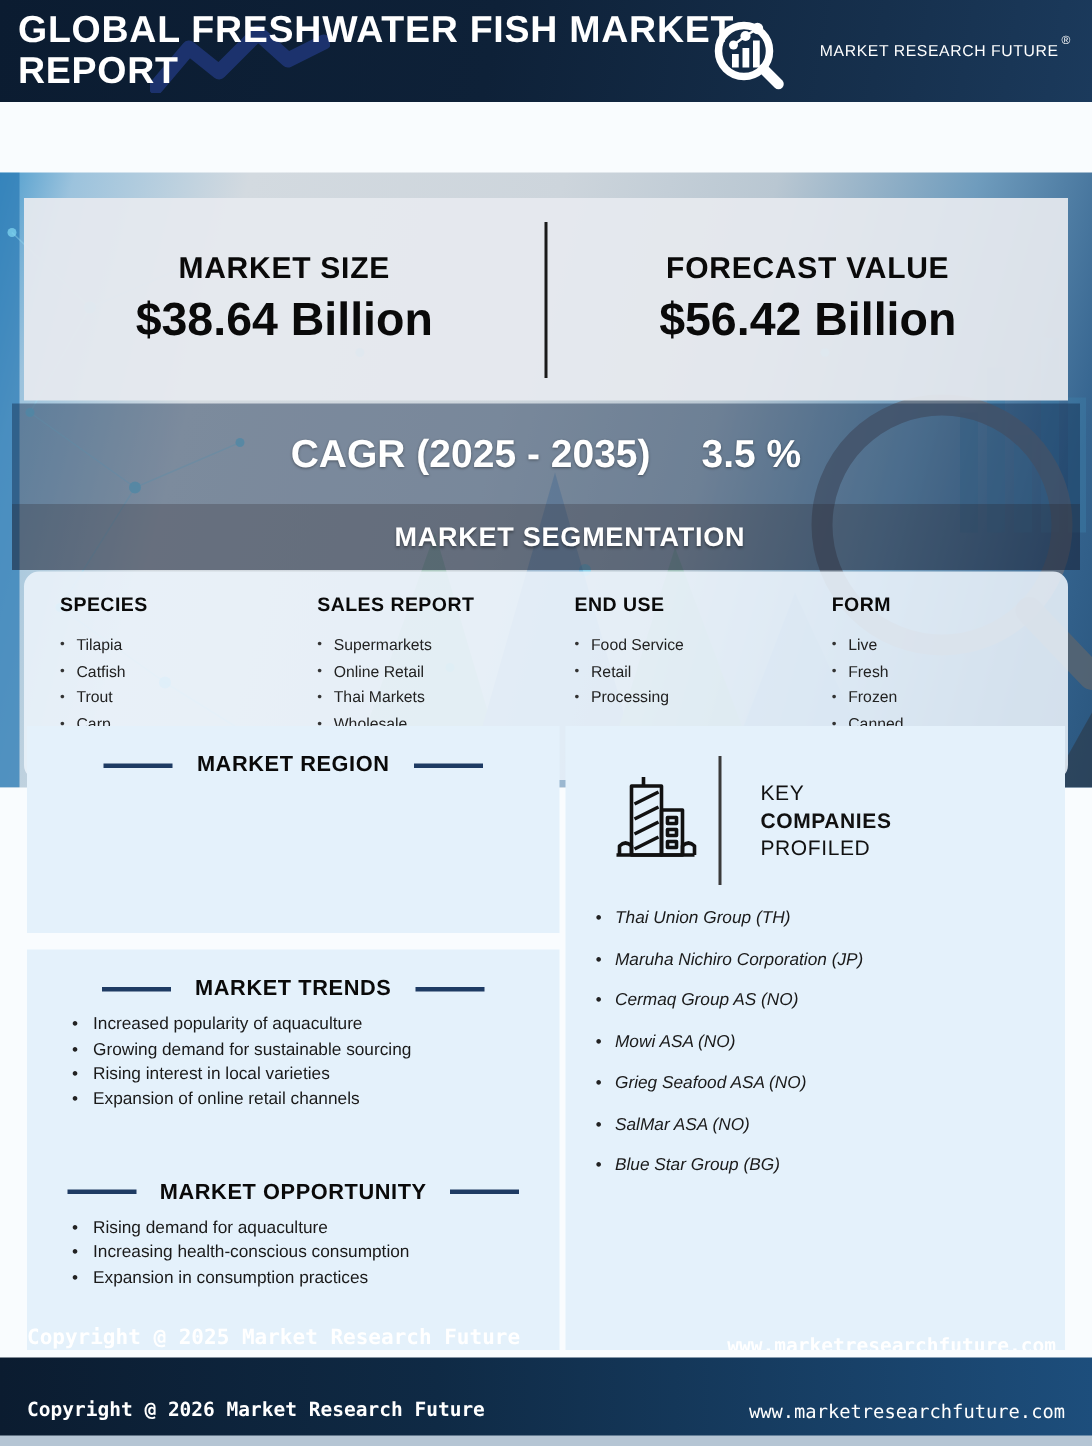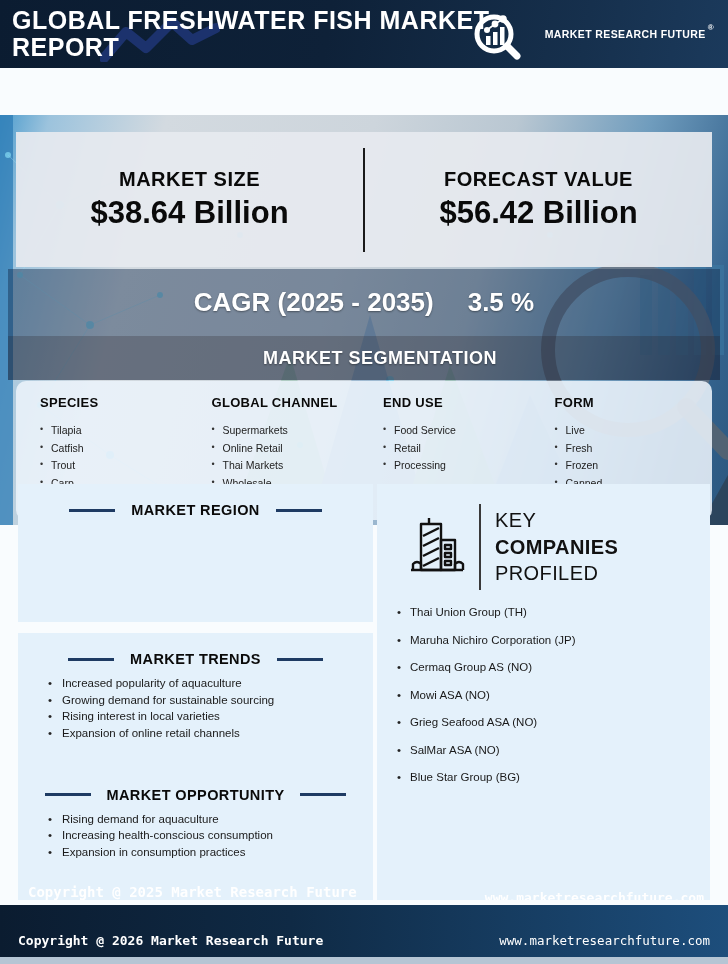--- a/index.html
+++ b/index.html
@@ -11,21 +11,21 @@
   body{font-family:"Liberation Sans",sans-serif;background:#fff;}
   .poster{position:relative;width:728px;height:964px;background:var(--page-bg);overflow:hidden;}
 
   
   .header{position:absolute;left:0;top:0;width:728px;height:68px;
     background:linear-gradient(100deg,#0b1c31 0%,#0e2138 45%,#16304d 80%,#1b3a5c 100%);overflow:hidden;}
   .header-title{position:absolute;left:12px;top:7px;color:#fff;font-weight:bold;
     font-size:25px;line-height:1.08;letter-spacing:.5px;z-index:2;}
   .zigzag{position:absolute;left:100px;top:16px;z-index:1;opacity:.9;}
   .logo{position:absolute;right:14px;top:8px;display:flex;align-items:center;gap:7px;z-index:2;}
-  .logo-text{color:#fff;font-weight:bold;font-size:10.5px;letter-spacing:.4px;position:relative;margin-left:16px;}
+  .logo-text{color:#fff;font-weight:normal;font-size:10.5px;letter-spacing:.4px;position:relative;margin-left:16px;}
   .logo-reg{color:#fff;font-size:8px;position:relative;top:-8px;margin-left:2px;}
 
   
   .photo{position:absolute;left:0;top:68px;width:728px;height:410px;
     background:linear-gradient(105deg,#4c9ccd 0%,#9cc3dd 6%,#d3dae0 20%,#cdd5dc 45%,#b9c7d2 62%,#6f9cbd 78%,#35648f 92%,#2a567e 100%);margin-top:47px;}
   .photo svg{position:absolute;left:0;top:0;}
 
   .stat-card{position:absolute;left:16px;top:17px;width:696px;height:135px;
     background:rgba(230,234,239,.93);display:flex;align-items:center;}
   .stat-col{flex:1;text-align:center;color:#0a0a0a;}
@@ -58,28 +58,28 @@
   .sec-title-row{display:flex;align-items:center;justify-content:center;gap:16px;margin-top:18px;}
   .sec-line{width:46px;height:3px;background:var(--line-navy);}
   .sec-title{font-size:14.5px;font-weight:bold;color:#0a0a0a;letter-spacing:.4px;}
 
   ul.points{list-style:none;margin:10px 0 0 30px;}
   ul.points li{position:relative;padding-left:14px;font-size:11.5px;color:#1a1a1a;margin-bottom:4.5px;}
   ul.points li::before{content:"•";position:absolute;left:0;top:0;color:#222;}
 
   .companies-head{display:flex;align-items:center;gap:14px;padding:20px 0 0 32px;}
   .companies-vline{width:2px;height:86px;background:#3a3a3a;}
-  .companies-title{font-size:20px;color:#111;line-height:1.32;letter-spacing:.4px;}
+  .companies-title{font-size:14px;color:#111;line-height:1.32;letter-spacing:.4px;margin-left:12px;}
   .companies-title .t2{font-weight:bold;}
   ul.companies{list-style:none;margin:16px 0 0 20px;}
-  ul.companies li{position:relative;padding-left:13px;font-size:11.5px;color:#1a1a1a;margin-bottom:15.5px;}
+  ul.companies li{position:relative;padding-left:13px;font-size:11.5px;color:#1a1a1a;margin-bottom:15.5px;font-style:italic;}
   ul.companies li::before{content:"•";position:absolute;left:0;top:0;color:#222;}
 
   .wm{position:absolute;color:#fff;font-family:"DejaVu Sans Mono",monospace;font-weight:bold;white-space:nowrap;}
-  .wm-copy{left:10px;bottom:0px;font-size:14px;}
+  .wm-copy{left:0;bottom:0px;font-size:14px;}
   .wm-url{right:6px;bottom:-5px;font-size:13px;}
 
   
   .footer{position:absolute;left:0;top:905px;width:728px;height:70px;
     background:linear-gradient(90deg,var(--footer-left) 0%,#0f2a45 40%,var(--footer-right) 100%);
     display:flex;align-items:center;justify-content:space-between;padding:0 18px;}
   .footer-copy{color:#fff;font-family:"DejaVu Sans Mono",monospace;font-weight:bold;font-size:13px;}
   .footer-url{color:#fff;font-family:"DejaVu Sans Mono",monospace;font-size:12.5px;}
   .bottom-strip{position:absolute;left:0;top:957px;width:728px;height:7px;background:#b5c5d4;}
 </style>
@@ -184,21 +184,21 @@
         <div class="seg-heading">SPECIES</div>
         <ul class="blist">
           <li>Tilapia</li>
           <li>Catfish</li>
           <li>Trout</li>
           <li>Carp</li>
           <li>Bass</li>
         </ul>
       </div>
       <div class="seg-col">
-        <div class="seg-heading">GLOBAL CHANNEL</div>
+        <div class="seg-heading">SALES REPORT</div>
         <ul class="blist">
           <li>Supermarkets</li>
           <li>Online Retail</li>
           <li>Thai Markets</li>
           <li>Wholesale</li>
         </ul>
       </div>
       <div class="seg-col">
         <div class="seg-heading">END USE</div>
         <ul class="blist">

